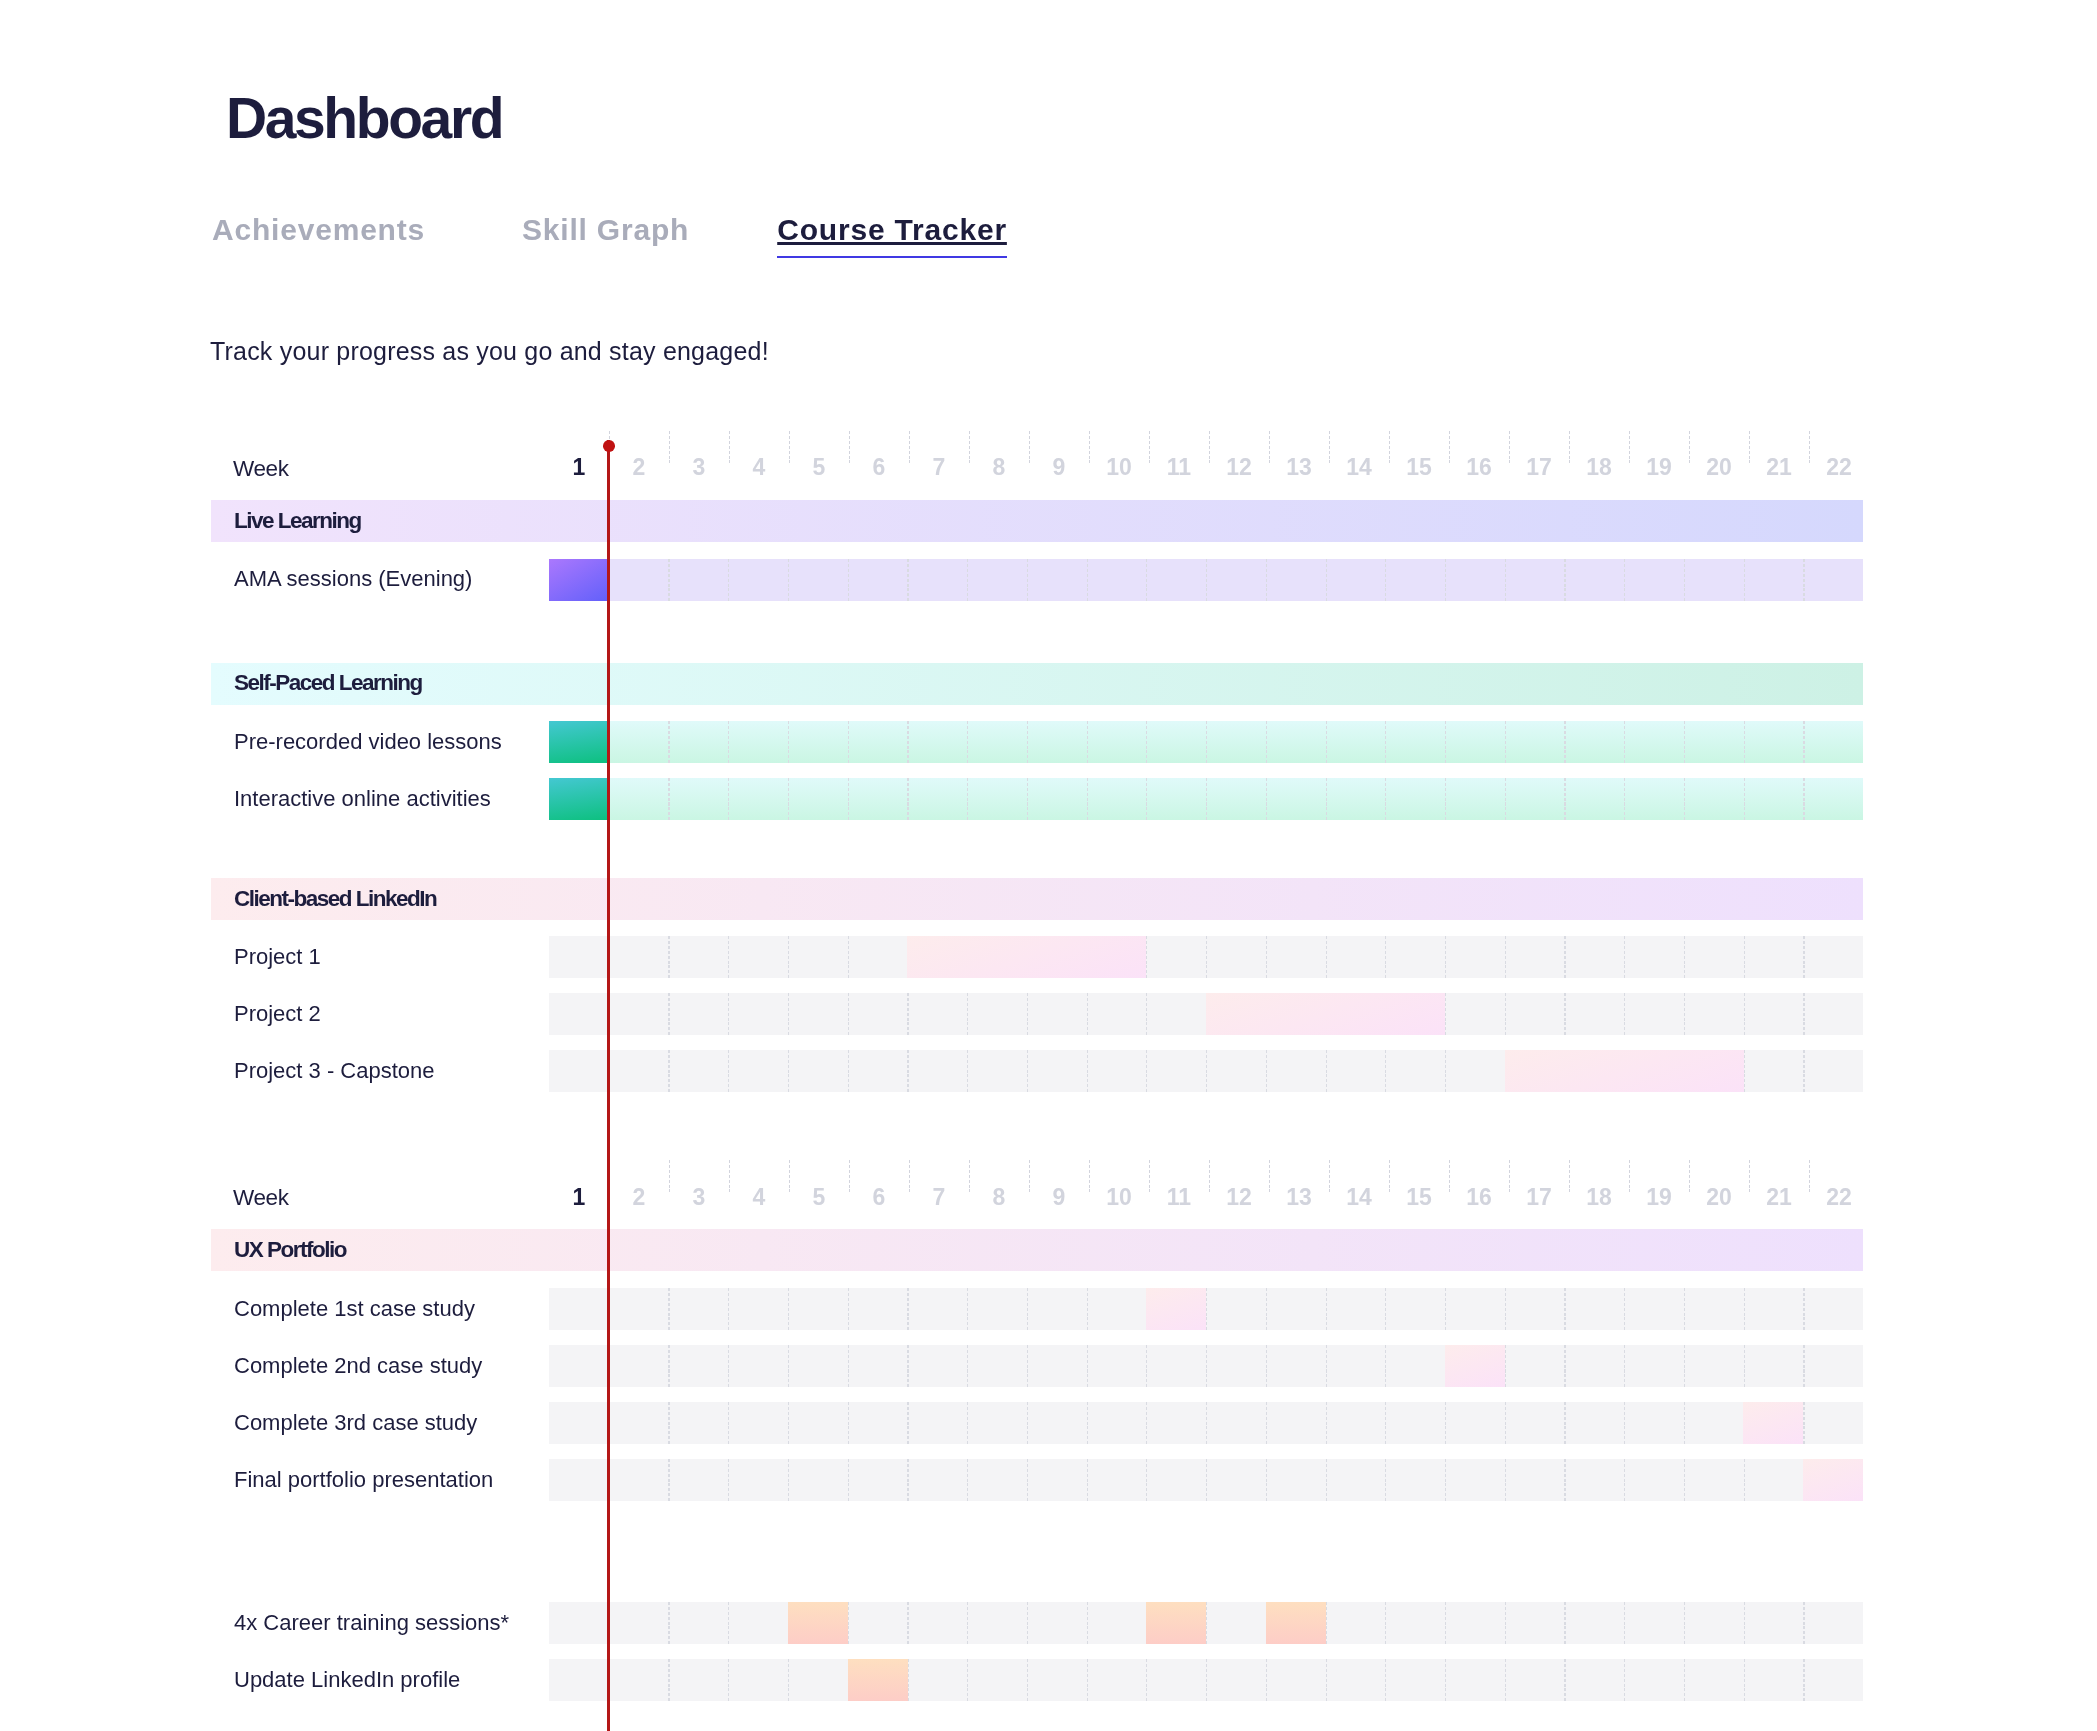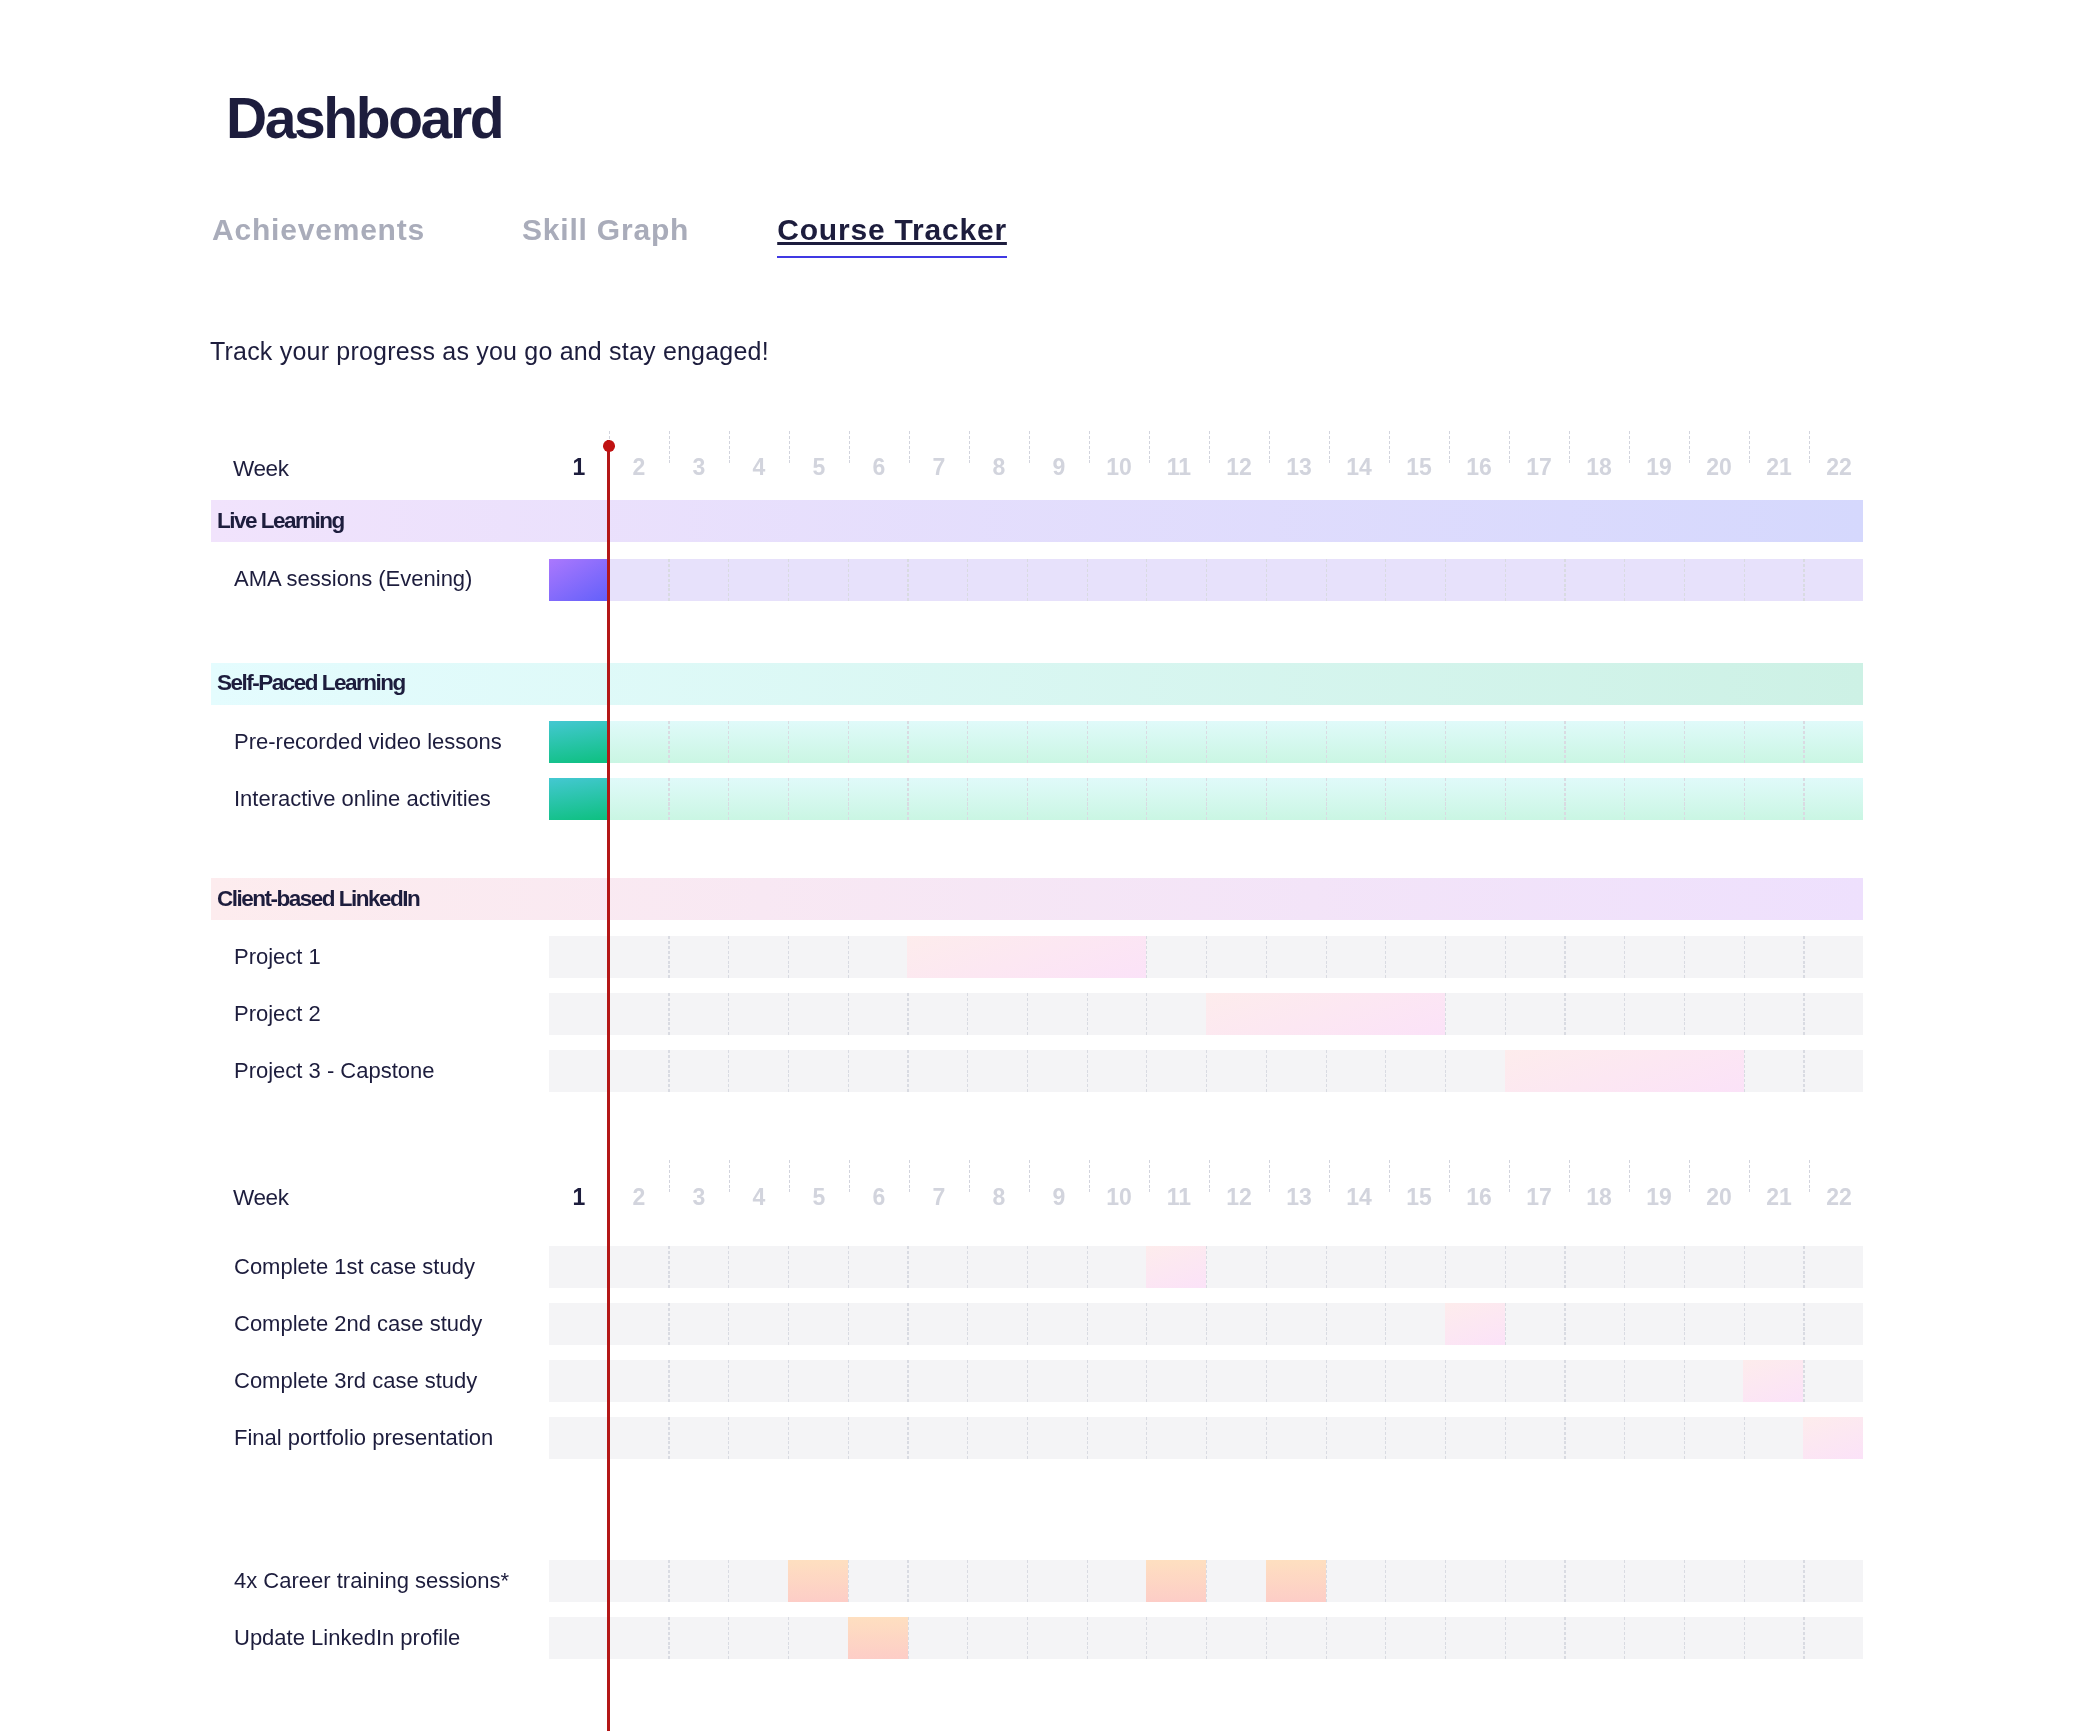--- a/index.html
+++ b/index.html
@@ -133,21 +133,21 @@
   .section-head{
     position:relative;
     height:42px;
     margin-left:211px;
     display:flex;
     align-items:center;
   }
   .section-head .name{
     position:relative;z-index:2;
     font-size:22.5px;font-weight:bold;letter-spacing:-1.5px;color:#1d1d3d;
-    padding-left:6px;
+    padding-left:23px;
     line-height:16.3px;
   }
   .task-row{
     position:relative;
     height:57px;
   }
   .task-label{
     position:absolute;
     left:234px;
     top:0;
@@ -821,20 +821,23 @@
             <span class="divider"></span>
             <span>21</span>
           </div>
           <div class="week-cell">
             <span class="divider"></span>
             <span>22</span>
           </div>
         </div>
       </div>
       <div class="sp-week-after"></div>
+      <div class="section-head" style="background: linear-gradient(90deg, rgb(253, 236, 238) 0%, rgb(238, 224, 253) 100%); width: 1652px;">
+        <div class="name">UX Portfolio</div>
+      </div>
       <div class="sp-sect"></div>
       <div class="task-row">
         <div class="task-label">Complete 1st case study</div>
         <div class="track">
           <div class="trackbg" style="background: rgb(244, 244, 246);"></div>
           <div class="bar" style="left: 597px; width: 60px; background: linear-gradient(160deg, rgb(253, 236, 236) 0%, rgb(251, 226, 248) 100%);"></div>
           <div class="cellgrid">
             <div class="cell"></div>
             <div class="cell">
               <span class="dv"></span>

